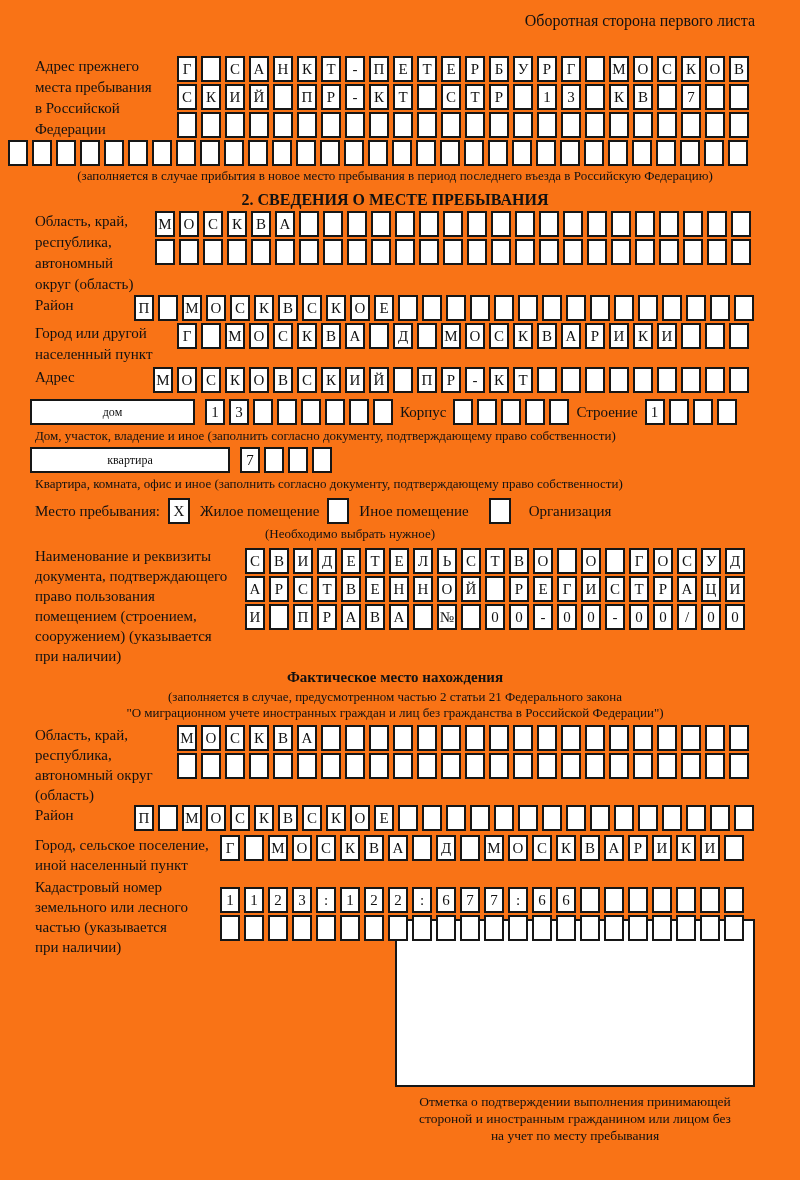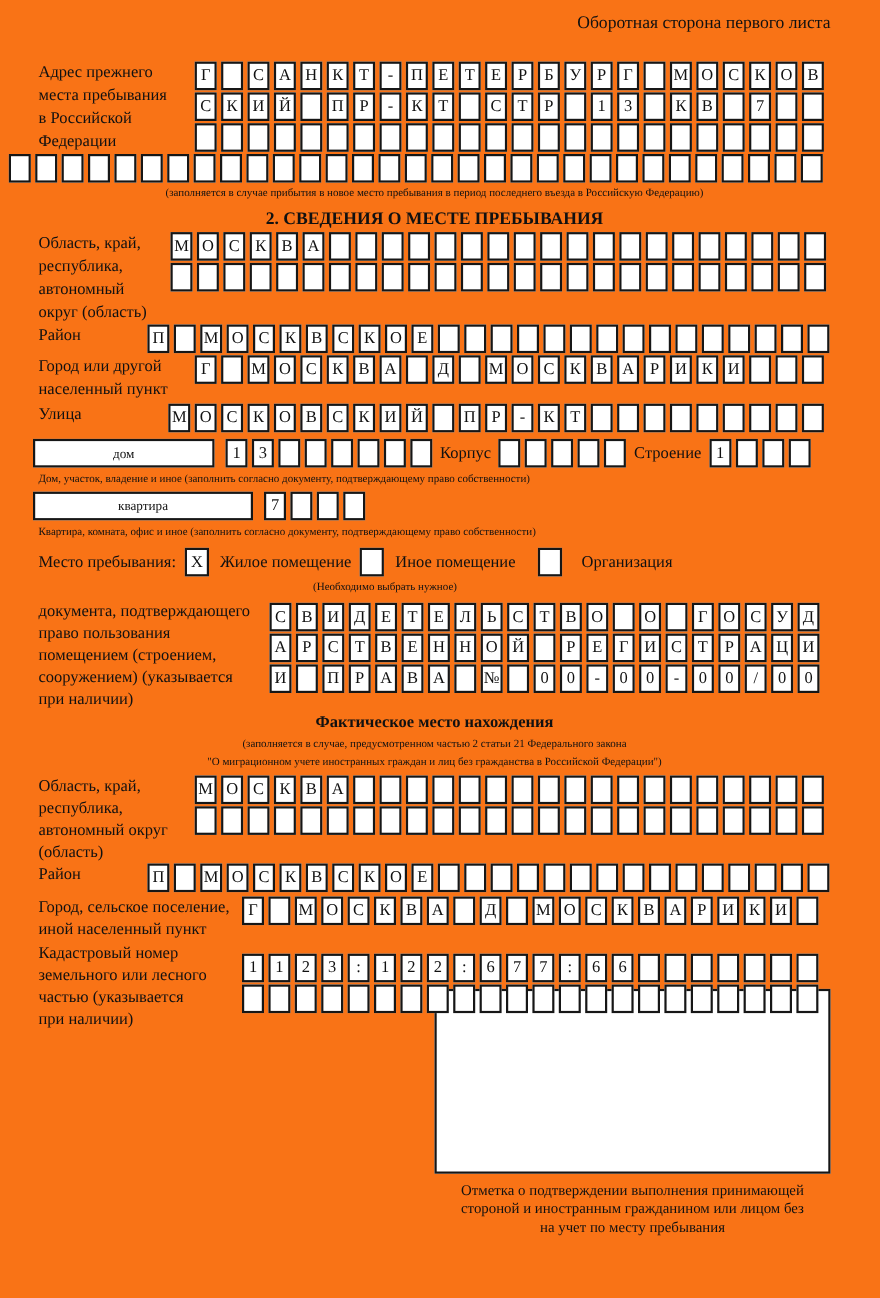--- a/index.html
+++ b/index.html
@@ -17,21 +17,21 @@
   .w118{width:118px;} .w210{width:210px;} .w185{width:185px;}
   .rows { flex:1 1 auto; }
   .boxrow { display:flex; gap:4px; height:26px; margin-bottom:2px; }
   .boxrow.inline { margin-bottom:0; }
   .cbox {
     flex:0 0 20px; width:20px; height:26px; border:2px solid #161616;
     display:inline-flex; align-items:center; justify-content:center;
     font-size:15px; line-height:22px; background:#fff;
   }
   .fullrow { margin-left:-27px; }
-  .note { font-size:10px; line-height:16px; }
+  .note { font-size:13px; line-height:16px; }
   .center { text-align:center; }
   .title2 { font-weight:bold; font-size:16px; text-align:center; margin-top:6px; line-height:19px; }
   .title3 { font-weight:bold; font-size:15px; text-align:center; line-height:19px; }
   .houserow { display:flex; align-items:center; margin-left:-5px; }
   .widebox {
     height:26px; border:2px solid #161616; display:flex; align-items:center;
     justify-content:center; font-size:12px; flex-shrink:0; background:#fff;
   }
   .wb-house { width:165px; margin-right:10px; }
   .wb-apt { width:200px; margin-right:10px; }
@@ -307,21 +307,21 @@
           <span class="cbox">К</span>
           <span class="cbox">И</span>
           <span class="cbox"></span>
           <span class="cbox"></span>
           <span class="cbox"></span>
         </div>
     </div>
   </div>
 
   <div class="fblock mt2">
-    <div class="flabel w118">Улица</div>
+    <div class="flabel w118">Адрес</div>
     <div class="rows">
       <div class="boxrow">
           <span class="cbox">М</span>
           <span class="cbox">О</span>
           <span class="cbox">С</span>
           <span class="cbox">К</span>
           <span class="cbox">О</span>
           <span class="cbox">В</span>
           <span class="cbox">С</span>
           <span class="cbox">К</span>
@@ -393,20 +393,21 @@
     <span>Жилое помещение</span>
     <span class="cbox ml8 gap10"></span>
     <span>Иное помещение</span>
     <span class="cbox ml20 gap10"></span>
     <span class="ml8">Организация</span>
   </div>
   <div class="note mt2" style="width:630px;text-align:center;">(Необходимо выбрать нужное)</div>
 
   <div class="fblock mt4">
     <div class="flabel w210" style="line-height:20px;">
+        <div class="lline">Наименование и реквизиты</div>
         <div class="lline">документа, подтверждающего</div>
         <div class="lline">право пользования</div>
         <div class="lline">помещением (строением,</div>
         <div class="lline">сооружением) (указывается</div>
         <div class="lline">при наличии)</div>
       </div>
     <div class="rows mt2">
       <div class="boxrow">
           <span class="cbox">С</span>
           <span class="cbox">В</span>

